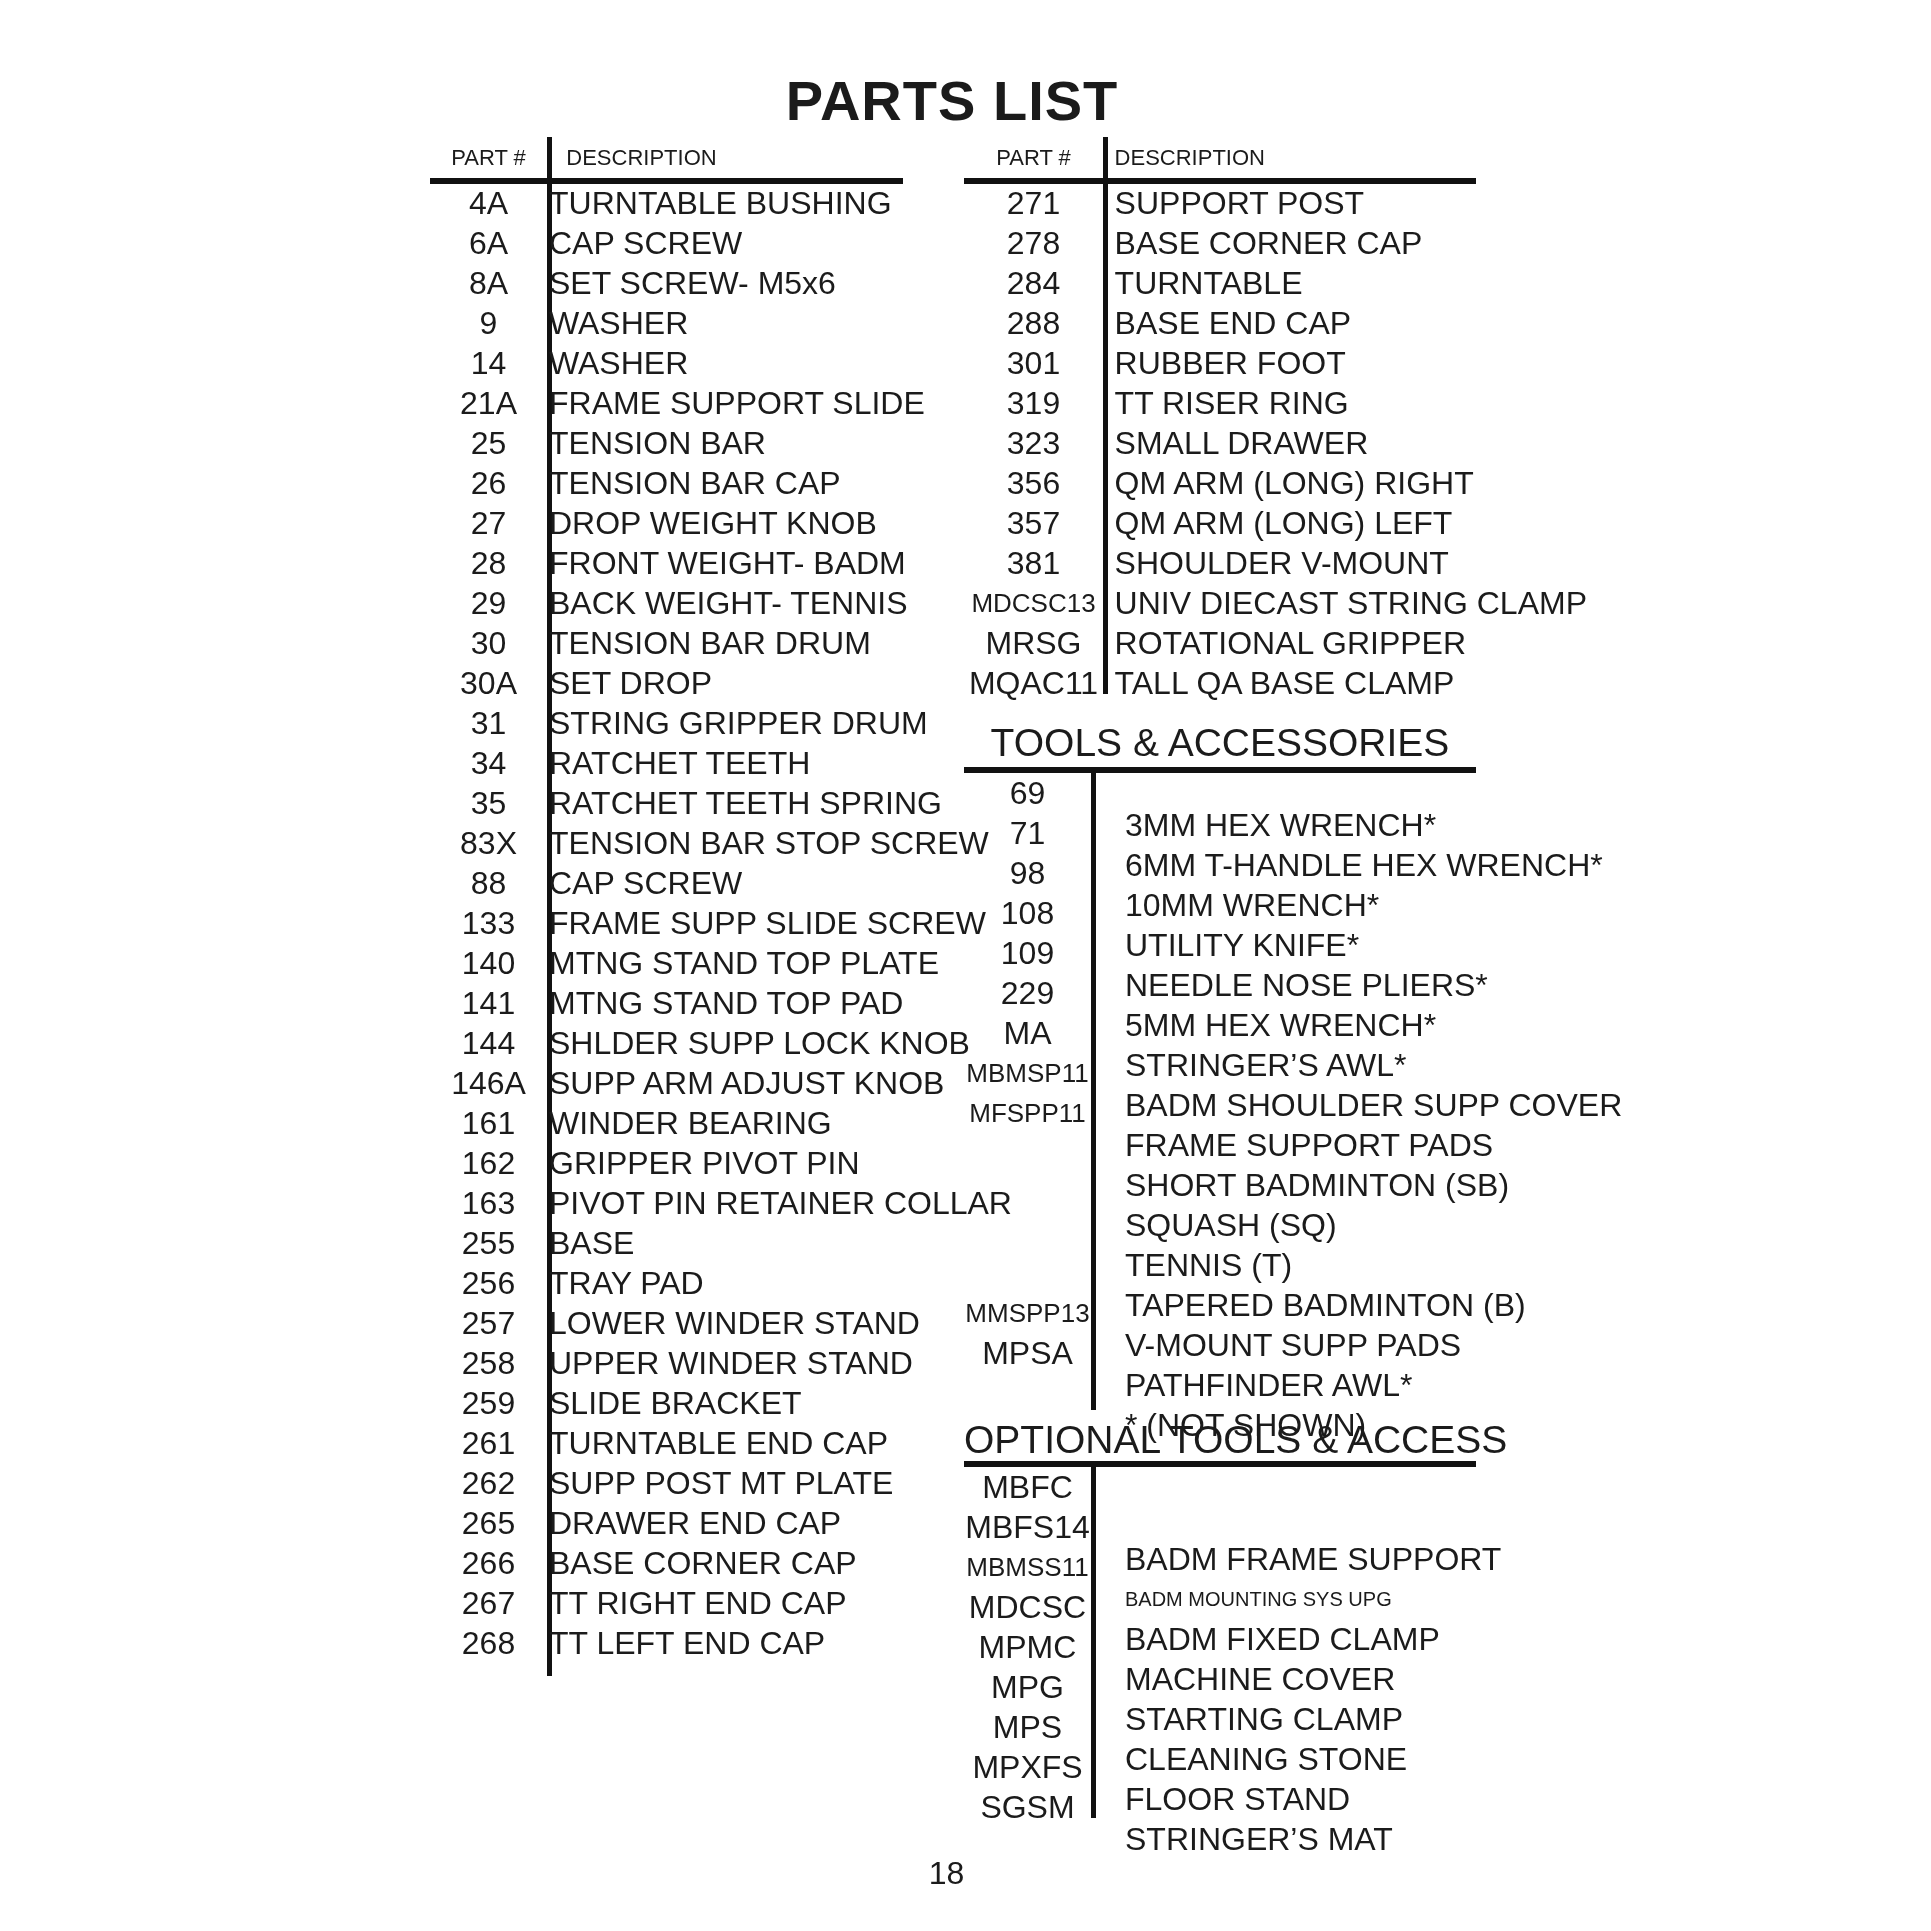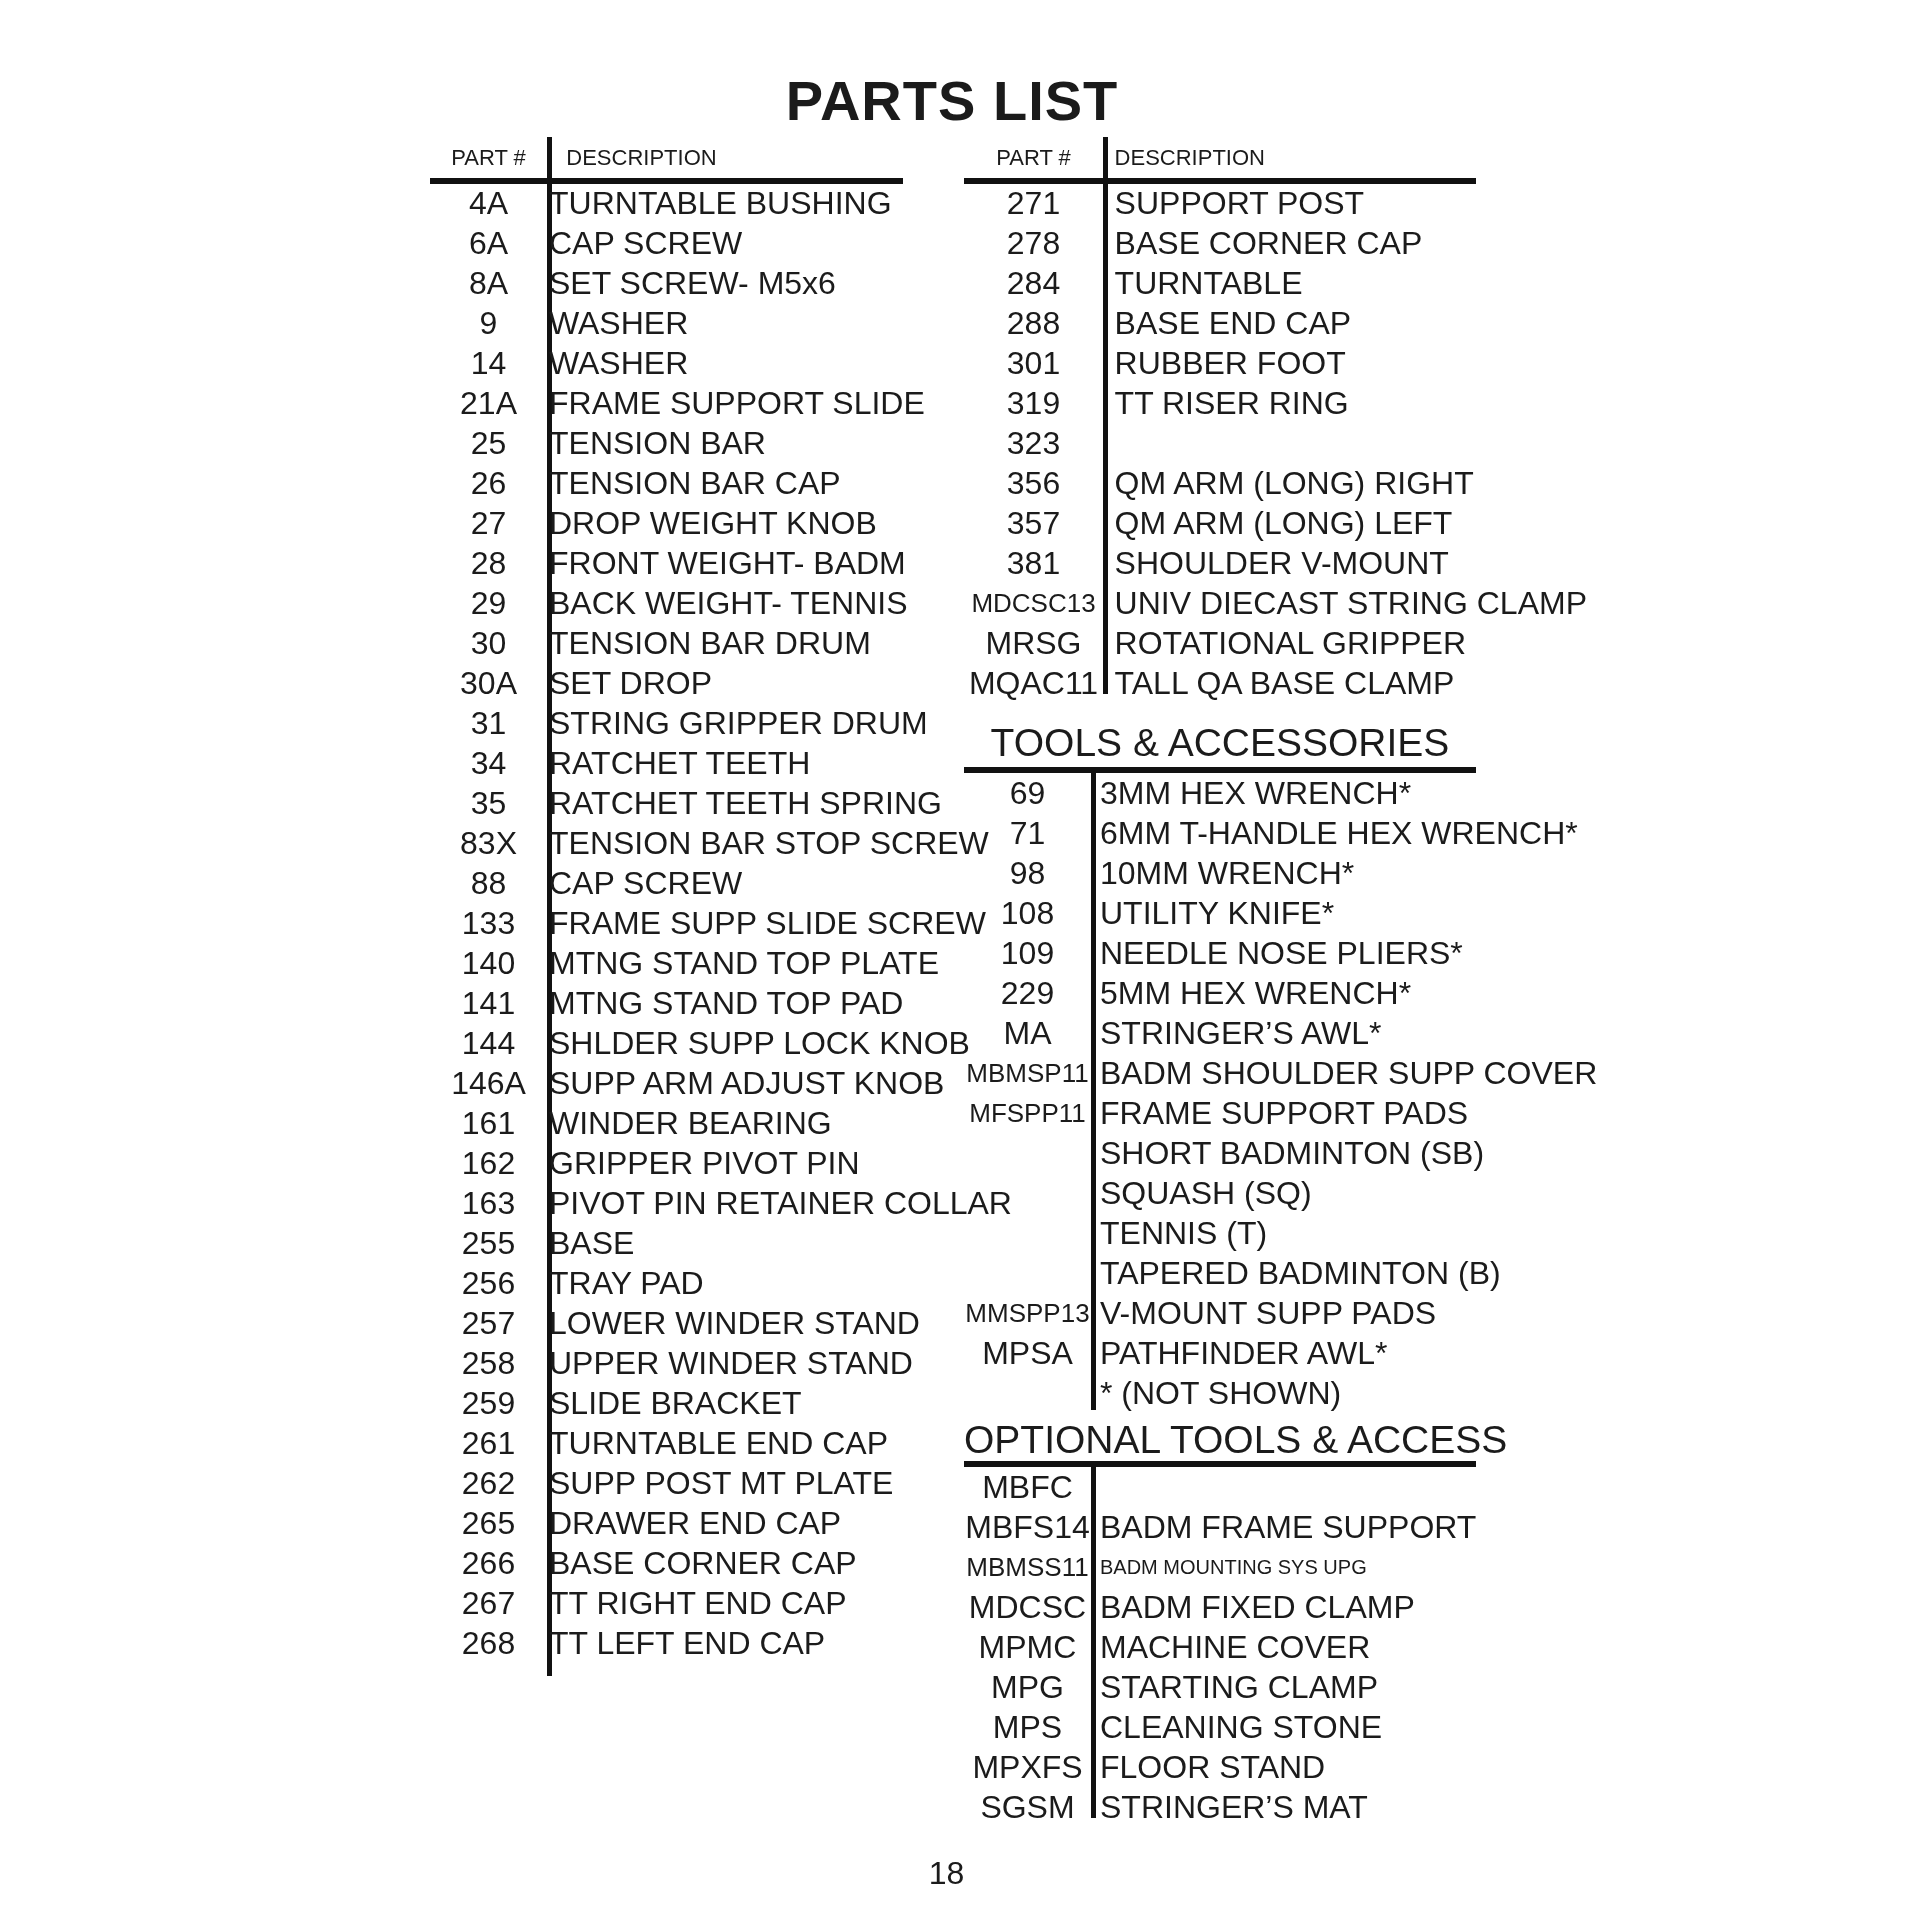--- a/index.html
+++ b/index.html
@@ -39,21 +39,21 @@
   .tools .tbody{top:54px;}
   .optional .tbody{top:48px;}
   .row{display:flex;height:40px;line-height:40px;font-size:32px;white-space:nowrap;}
   .cell.part{flex:0 0 auto;text-align:center;}
   .left-table .cell.part{width:117px;}
   .right-table .cell.part{width:139px;}
   .tools .cell.part,.optional .cell.part{width:127px;}
   .cell.desc{flex:1;}
   .left-table .cell.desc{padding-left:2px;}
   .right-table .cell.desc{padding-left:11.6px;}
-  .tools .cell.desc,.optional .cell.desc{padding-left:9px;}
+  .tools .cell.desc,.optional .cell.desc{padding-left:34px;margin-top:32px;}
   .cell.part.small{font-size:26px;}
   .cell.desc.small-desc{font-size:20px;}
   .page-number{position:absolute;left:908px;top:1815px;width:77px;text-align:center;font-size:32px;margin-top:40px;}
 </style>
 </head>
 <body>
 
 <h1 class="title">PARTS LIST</h1>
 
 <section class="table left-table">
@@ -242,20 +242,21 @@
       <div class="row">
         <div class="cell part">301</div>
         <div class="cell desc">RUBBER FOOT</div>
       </div>
       <div class="row">
         <div class="cell part">319</div>
         <div class="cell desc">TT RISER RING</div>
       </div>
       <div class="row">
         <div class="cell part">323</div>
+        <div class="cell desc">SMALL DRAWER</div>
       </div>
       <div class="row">
         <div class="cell part">356</div>
         <div class="cell desc">QM ARM (LONG) RIGHT</div>
       </div>
       <div class="row">
         <div class="cell part">357</div>
         <div class="cell desc">QM ARM (LONG) LEFT</div>
       </div>
       <div class="row">

